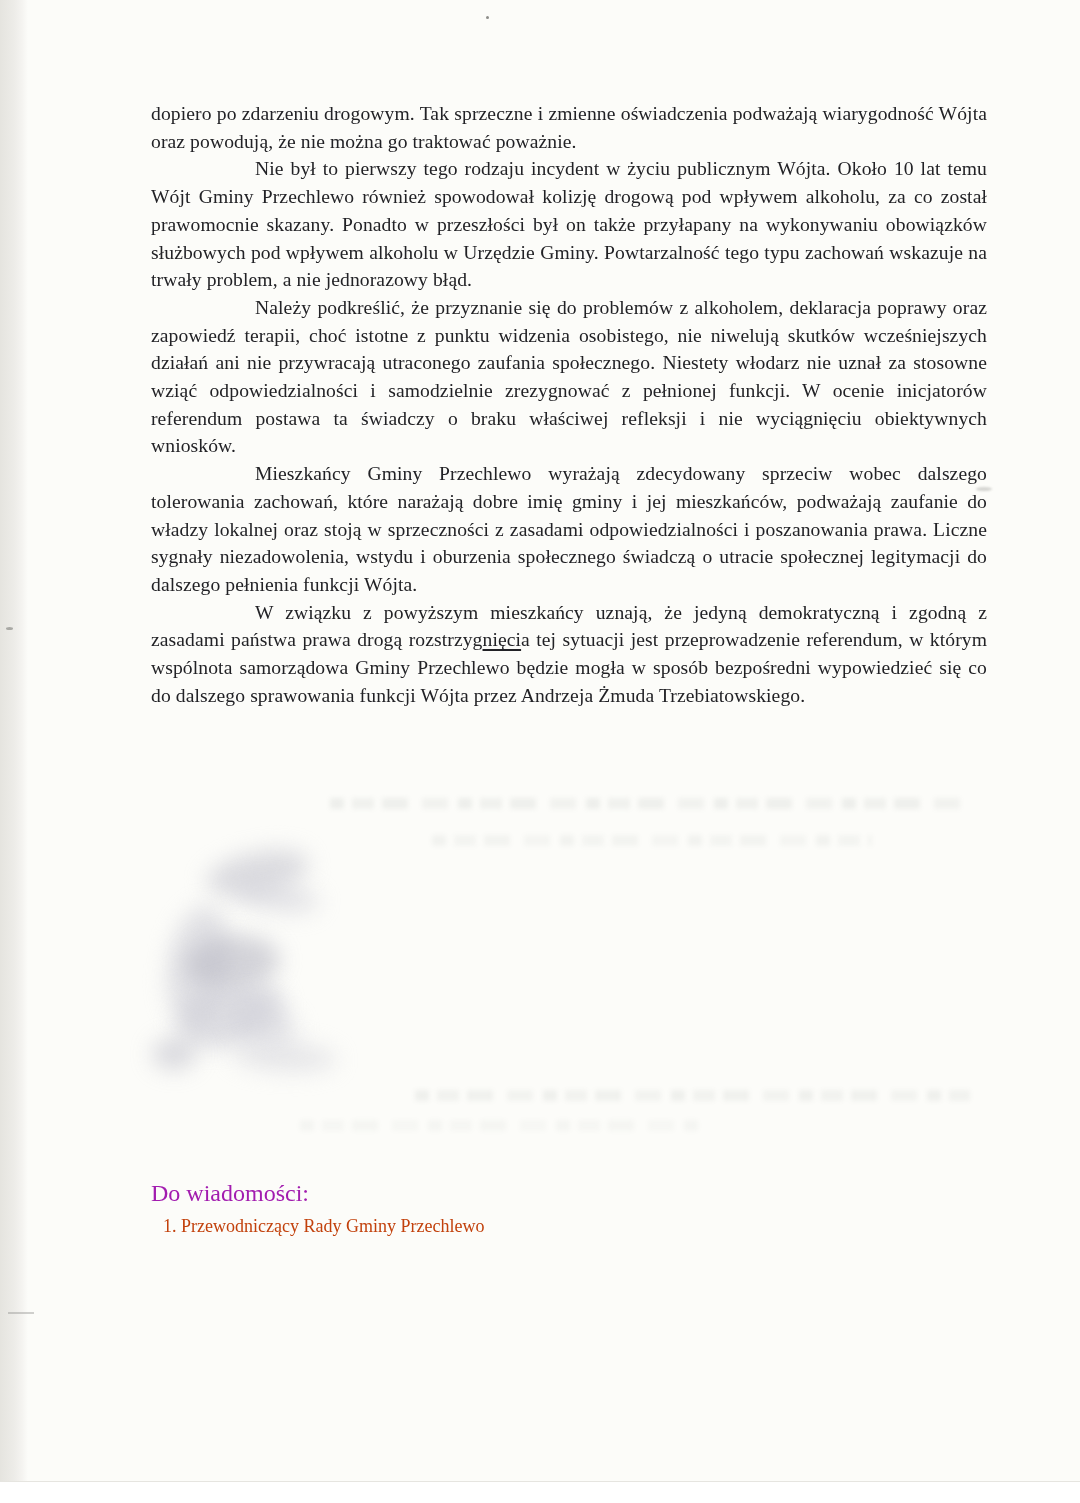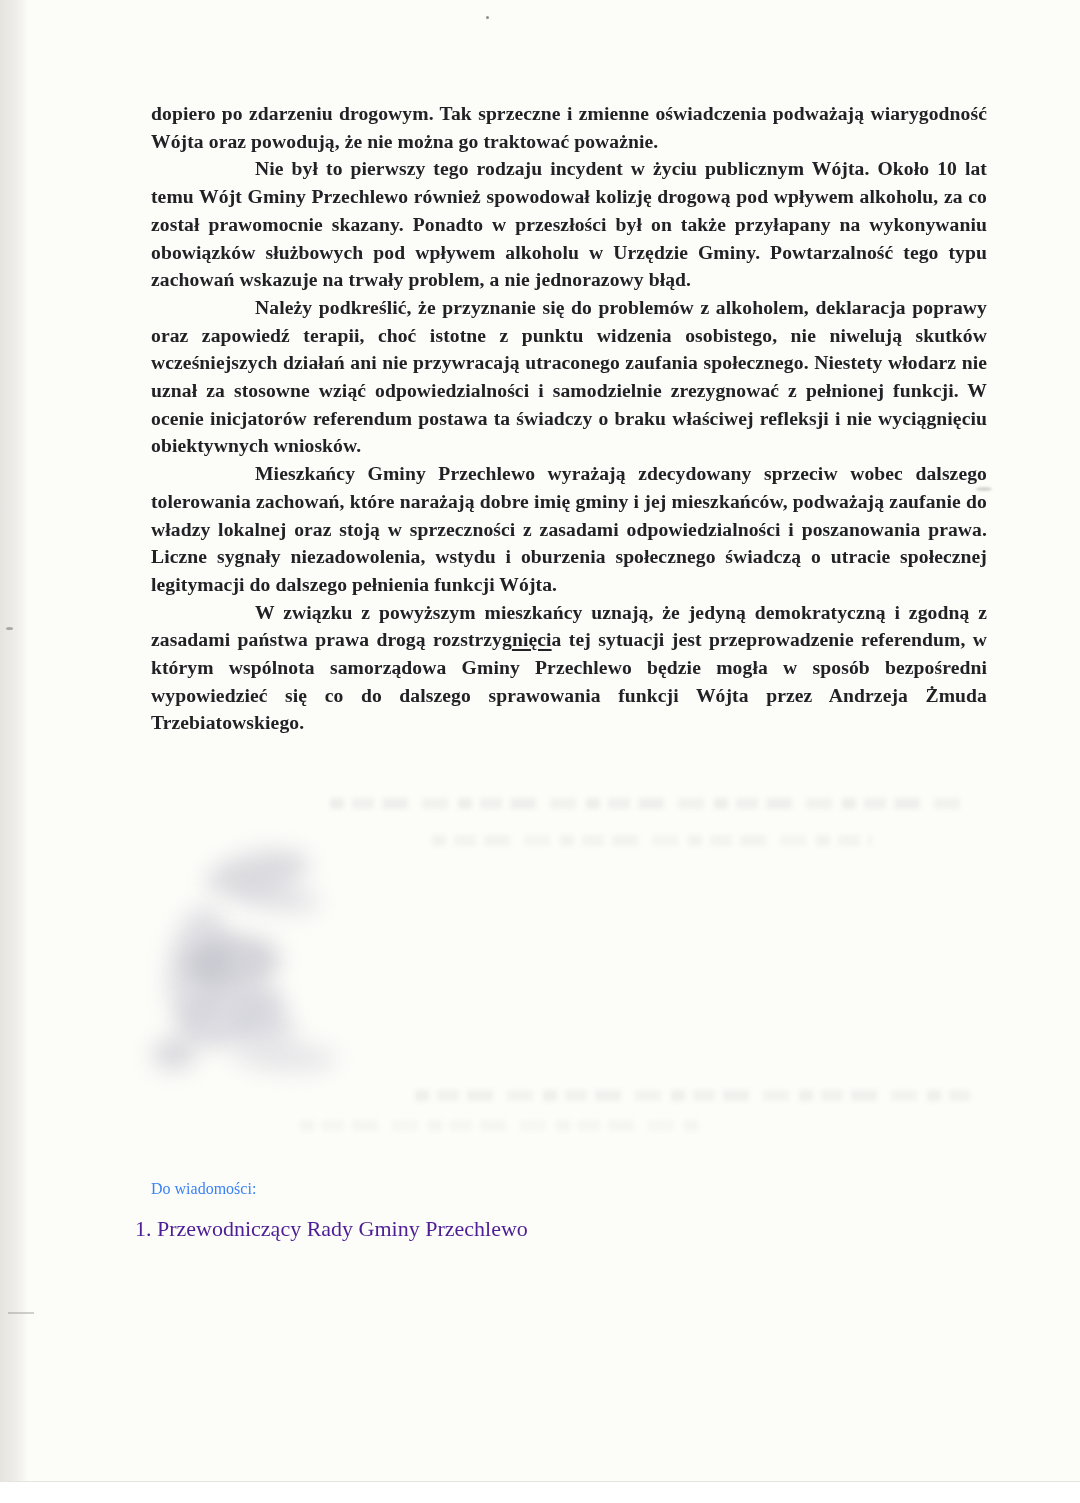--- a/index.html
+++ b/index.html
@@ -20,35 +20,35 @@
     background:linear-gradient(90deg,#e5e4df 0%,#edece8 50%,#f5f4f1 80%,rgba(252,252,249,0) 100%);
   }
   
   .text-block{
     position:absolute;left:151px;top:100px;width:836px;
     color:#222226;
     font-size:19.6px;line-height:27.7px;
     text-align:justify;
     letter-spacing:0.1px;
   }
-  .text-block p{margin:0;padding:0;font-weight:bold;}
+  .text-block p{margin:0;padding:0;}
   .text-block p.indent{text-indent:104px;}
   .underlined{
     text-decoration:underline;
     text-decoration-thickness:1.5px;
     text-underline-offset:3px;
   }
   
   .footer-heading{
     position:absolute;left:151px;top:1180px;
-    font-size:16px;color:#3b82f6;
+    font-size:24px;color:#a21caf;
   }
   .footer-item{
-    position:absolute;left:135px;top:1216px;
-    font-size:22px;color:#4c1d95;
+    position:absolute;left:163px;top:1216px;
+    font-size:18px;color:#c2410c;
   }
   
   .sig-shape{position:absolute;border-radius:50%;filter:blur(11px);}
   
   .ghost{
     position:absolute;height:11px;filter:blur(2.5px);
     background:repeating-linear-gradient(90deg,
       rgba(122,132,126,0.55) 0 14px, rgba(122,132,126,0) 14px 22px,
       rgba(122,132,126,0.45) 22px 44px, rgba(122,132,126,0) 44px 52px,
       rgba(122,132,126,0.5) 52px 78px, rgba(122,132,126,0) 78px 92px,

